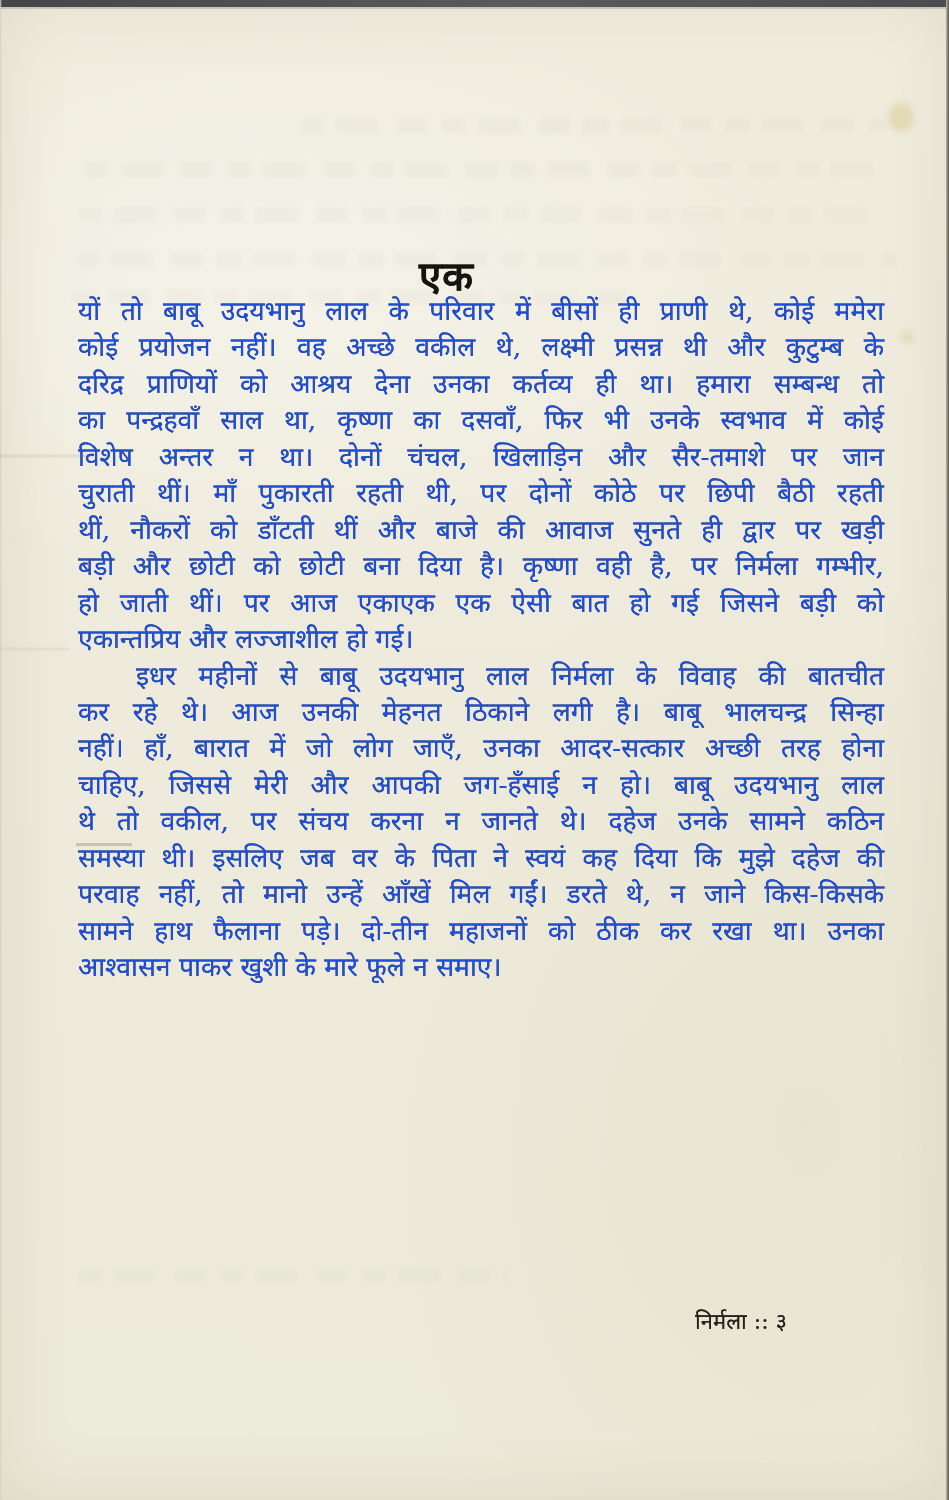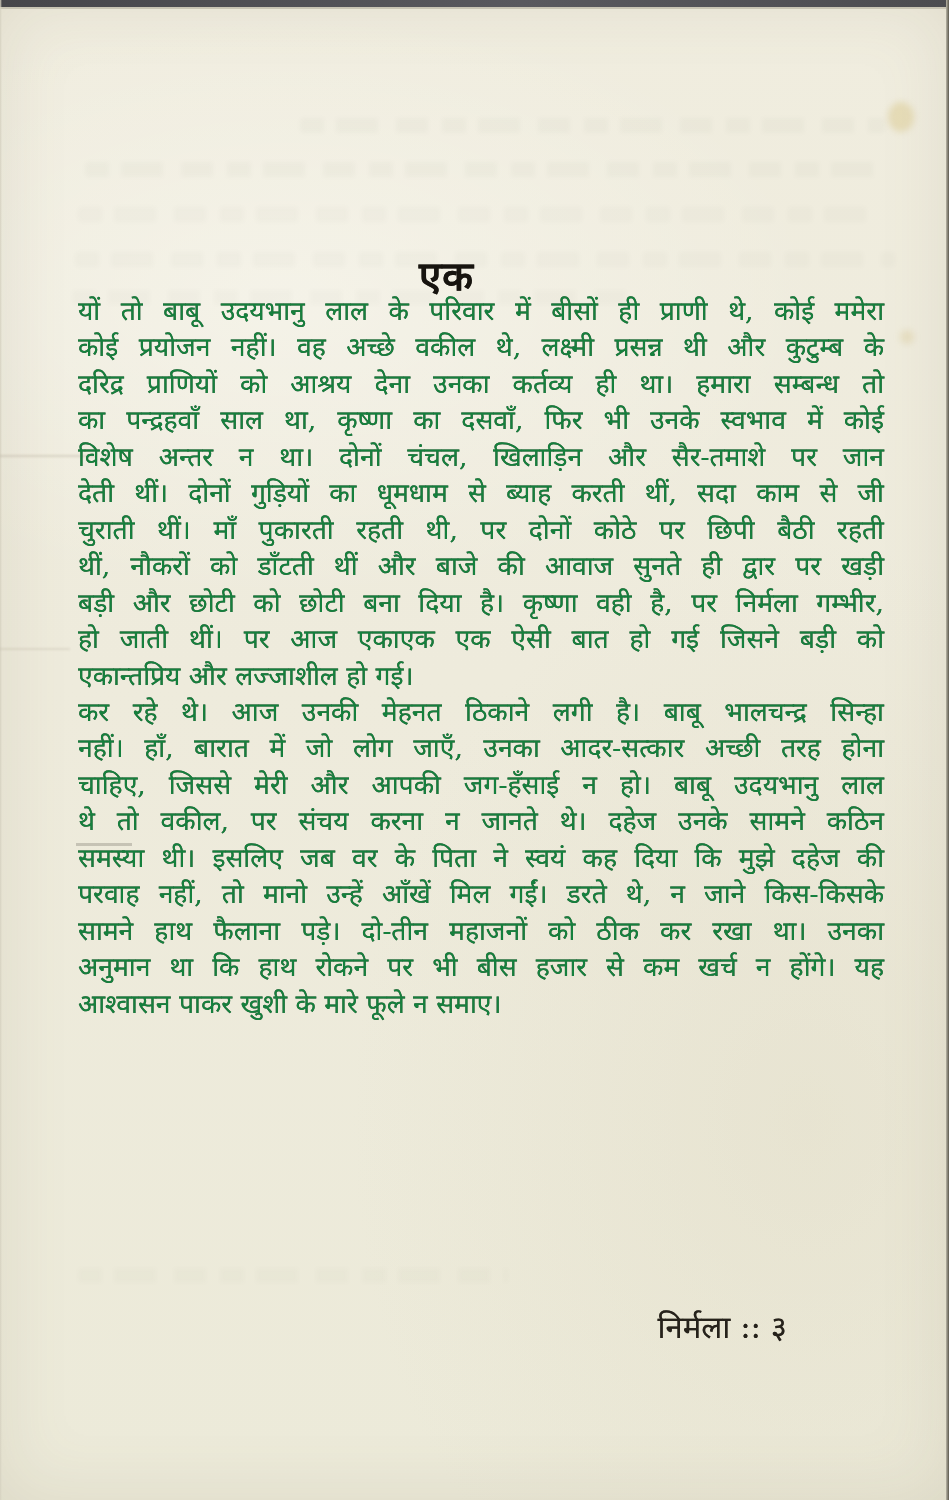--- a/index.html
+++ b/index.html
@@ -48,30 +48,30 @@
   
   .chapter-heading{
     position:absolute;top:220px;left:0;width:893px;
     text-align:center;
     font-size:40px;font-weight:700;color:#17140f;
     letter-spacing:1px;
     text-shadow:0 0 .5px rgba(23,20,15,.8);
   }
   .body-text{
     position:absolute;left:78px;top:293px;width:806px;
-    font-size:26.5px;line-height:36.45px;color:#15803d;
+    font-size:26.5px;line-height:36.45px;color:#1d4ed8;
     text-shadow:0 0 .45px rgba(33,29,23,.75);
   }
   .line{text-align:justify;white-space:normal;}
   .line.fill{text-align-last:justify;}
   .line.last{text-align-last:left;}
   .line.indent{padding-left:58px;}
   .page-footer{
     position:absolute;top:1305px;right:162px;
-    font-size:31px;color:#26221b;
+    font-size:22px;color:#26221b;
     text-shadow:0 0 .4px rgba(38,34,27,.7);
   }
 </style>
 </head>
 <body>
 
 <div class="paper"></div>
 <div class="scan-top-band"></div>
 <div class="scan-left-edge"></div>
 <div class="scan-right-edge"></div>
@@ -90,30 +90,29 @@
 <div class="pre-dash" style="top:843px;left:76px;width:56px;"></div>
 
 <h1 class="chapter-heading">एक</h1>
 
 <div class="body-text">
     <div class="line fill">यों तो बाबू उदयभानु लाल के परिवार में बीसों ही प्राणी थे, कोई ममेरा</div>
     <div class="line fill">कोई प्रयोजन नहीं। वह अच्छे वकील थे, लक्ष्मी प्रसन्न थी और कुटुम्ब के</div>
     <div class="line fill">दरिद्र प्राणियों को आश्रय देना उनका कर्तव्य ही था। हमारा सम्बन्ध तो</div>
     <div class="line fill">का पन्द्रहवाँ साल था, कृष्णा का दसवाँ, फिर भी उनके स्वभाव में कोई</div>
     <div class="line fill">विशेष अन्तर न था। दोनों चंचल, खिलाड़िन और सैर-तमाशे पर जान</div>
-    <div class="line fill">देती थीं। दोनों गुड़ियों का धूमधाम से ब्याह करती थीं, सदा काम से जी</div>
     <div class="line fill">चुराती थीं। माँ पुकारती रहती थी, पर दोनों कोठे पर छिपी बैठी रहती</div>
     <div class="line fill">थीं, नौकरों को डाँटती थीं और बाजे की आवाज सुनते ही द्वार पर खड़ी</div>
     <div class="line fill">बड़ी और छोटी को छोटी बना दिया है। कृष्णा वही है, पर निर्मला गम्भीर,</div>
     <div class="line fill">हो जाती थीं। पर आज एकाएक एक ऐसी बात हो गई जिसने बड़ी को</div>
     <div class="line last">एकान्तप्रिय और लज्जाशील हो गई।</div>
+    <div class="line fill indent">इधर महीनों से बाबू उदयभानु लाल निर्मला के विवाह की बातचीत</div>
     <div class="line fill">कर रहे थे। आज उनकी मेहनत ठिकाने लगी है। बाबू भालचन्द्र सिन्हा</div>
     <div class="line fill">नहीं। हाँ, बारात में जो लोग जाएँ, उनका आदर-सत्कार अच्छी तरह होना</div>
     <div class="line fill">चाहिए, जिससे मेरी और आपकी जग-हँसाई न हो। बाबू उदयभानु लाल</div>
     <div class="line fill">थे तो वकील, पर संचय करना न जानते थे। दहेज उनके सामने कठिन</div>
     <div class="line fill">समस्या थी। इसलिए जब वर के पिता ने स्वयं कह दिया कि मुझे दहेज की</div>
     <div class="line fill">परवाह नहीं, तो मानो उन्हें आँखें मिल गईं। डरते थे, न जाने किस-किसके</div>
     <div class="line fill">सामने हाथ फैलाना पड़े। दो-तीन महाजनों को ठीक कर रखा था। उनका</div>
-    <div class="line fill">अनुमान था कि हाथ रोकने पर भी बीस हजार से कम खर्च न होंगे। यह</div>
     <div class="line last">आश्वासन पाकर खुशी के मारे फूले न समाए।</div>
   </div>
 
 <div class="page-footer">निर्मला :: ३</div>
 
 </body></html>

